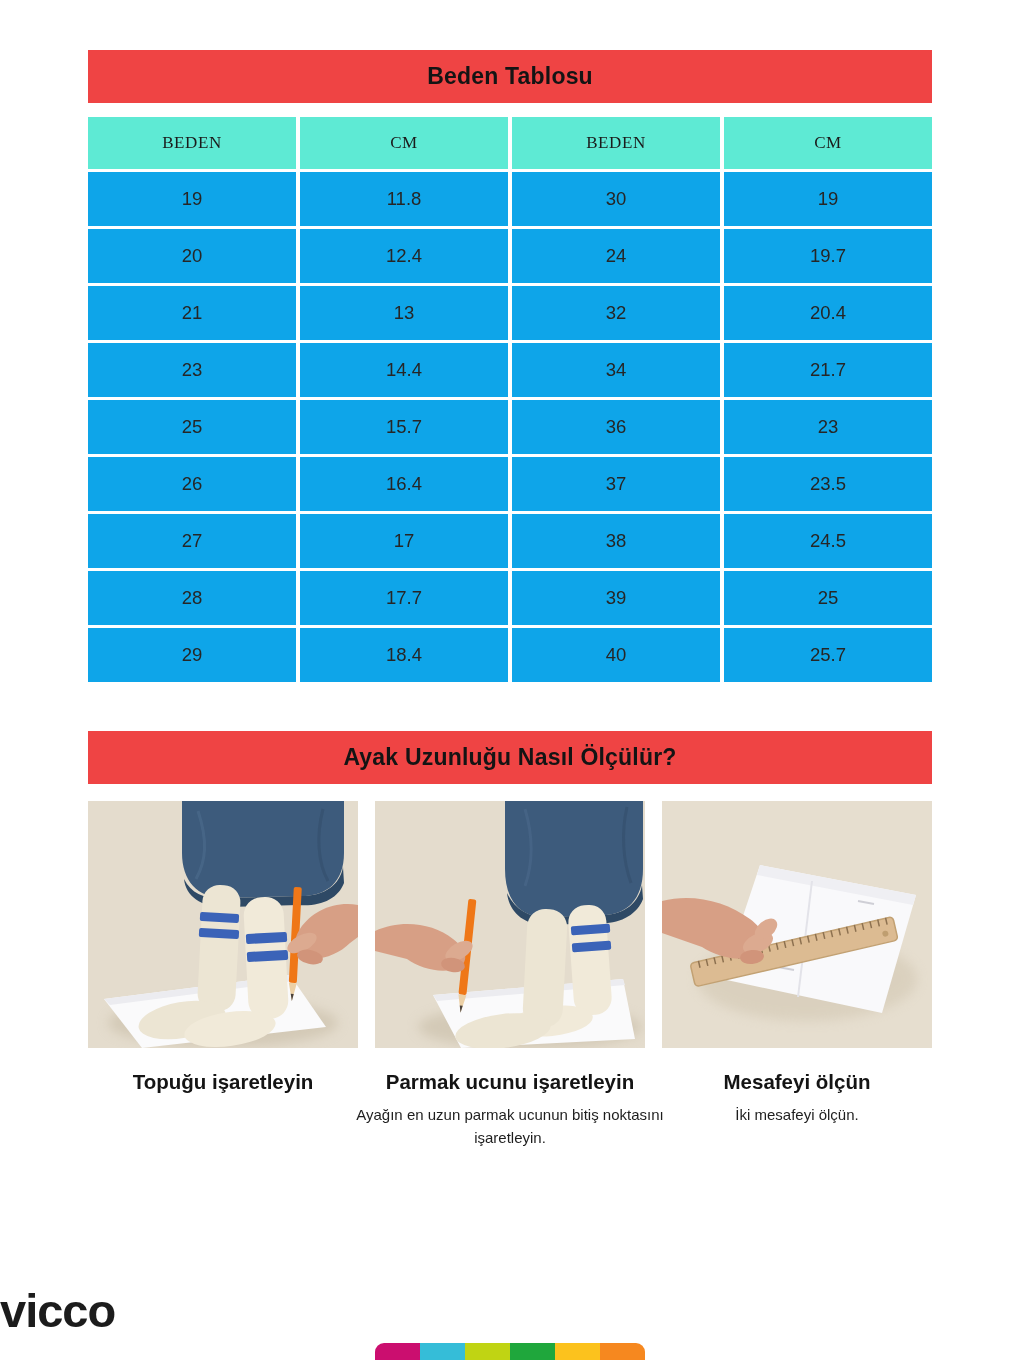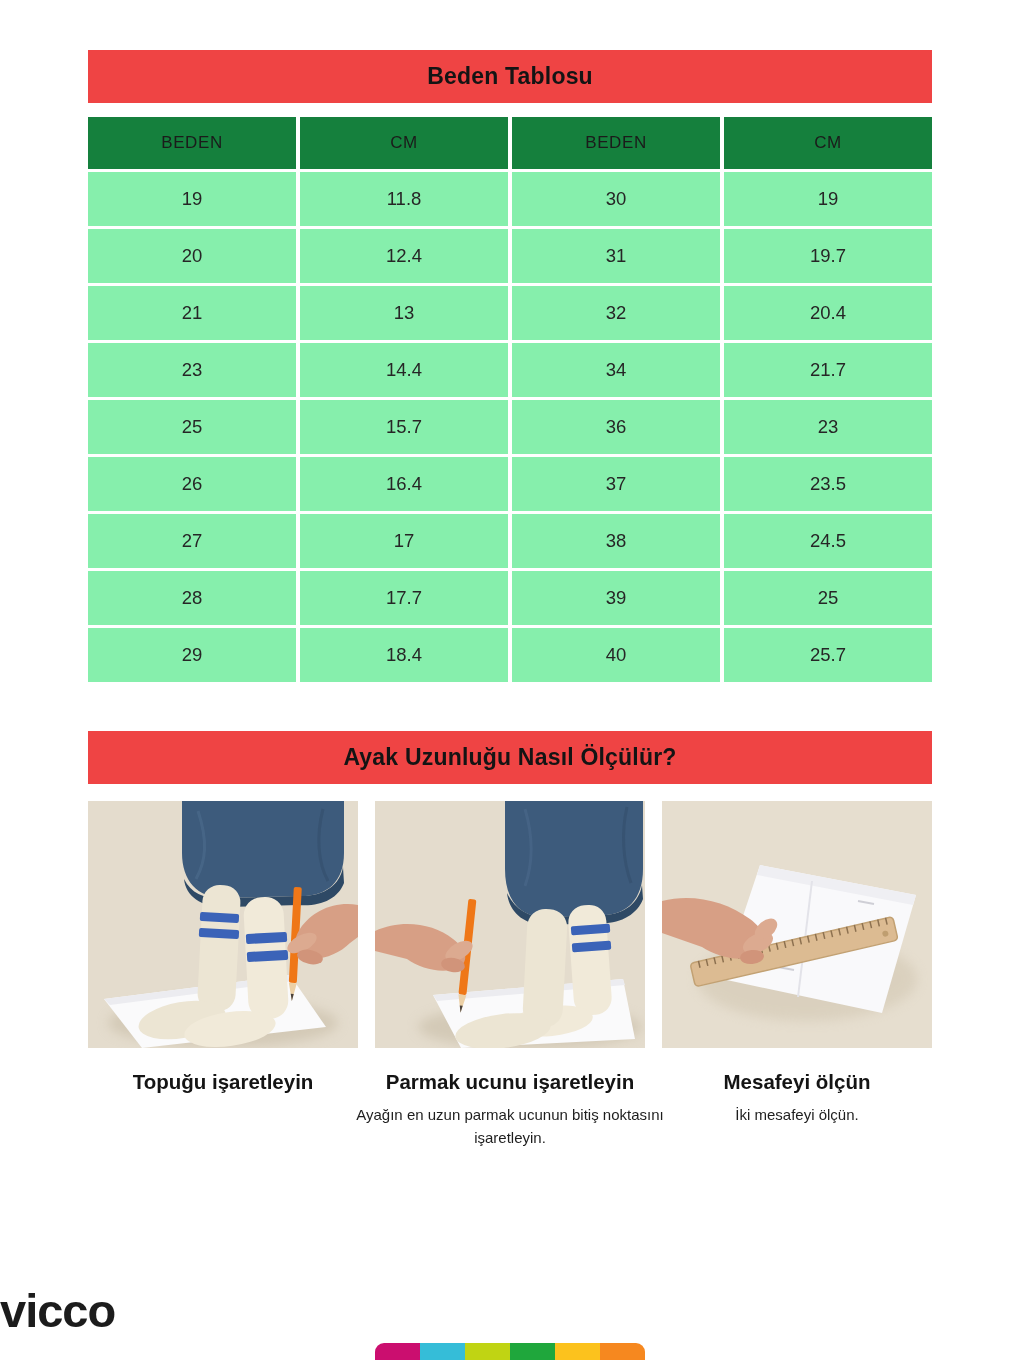--- a/index.html
+++ b/index.html
@@ -12,25 +12,25 @@
     height:53px;margin:0 88px;background:#ef4444;
     display:flex;align-items:center;justify-content:center;
   }
   .banner-text{font-size:23px;font-weight:700;color:#141414;letter-spacing:.2px;margin:0;}
   
   .size-table{
     width:852px;margin:11px auto 0;border-collapse:separate;border-spacing:4px 3px;
     table-layout:fixed;
   }
   .size-table th{
-    background:#15803d;height:50px;font-weight:400;font-size:17px;color:#1b1b1b;
-    letter-spacing:.6px;text-align:center;
+    background:#5eead4;height:50px;font-weight:400;font-size:17px;color:#1b1b1b;
+    letter-spacing:.6px;text-align:center;font-family:Liberation Serif, serif;
   }
   .size-table td{
-    background:#86efac;height:52px;text-align:center;font-size:18.5px;color:#262626;
+    background:#0ea5e9;height:52px;text-align:center;font-size:18.5px;color:#262626;
   }
   
   .measure-banner{margin-top:46px;}
   .steps{
     margin:17px 88px 0;display:flex;justify-content:space-between;
   }
   .step{width:270px;display:flex;flex-direction:column;align-items:center;}
   .step-photo{width:270px;height:247px;display:block;}
   .step-title{
     margin:22px 0 0;font-size:20.5px;font-weight:700;color:#141414;text-align:center;
@@ -72,21 +72,21 @@
     <tbody>
         <tr>
           <td>19</td>
           <td>11.8</td>
           <td>30</td>
           <td>19</td>
         </tr>
         <tr>
           <td>20</td>
           <td>12.4</td>
-          <td>31</td>
+          <td>24</td>
           <td>19.7</td>
         </tr>
         <tr>
           <td>21</td>
           <td>13</td>
           <td>32</td>
           <td>20.4</td>
         </tr>
         <tr>
           <td>23</td>

